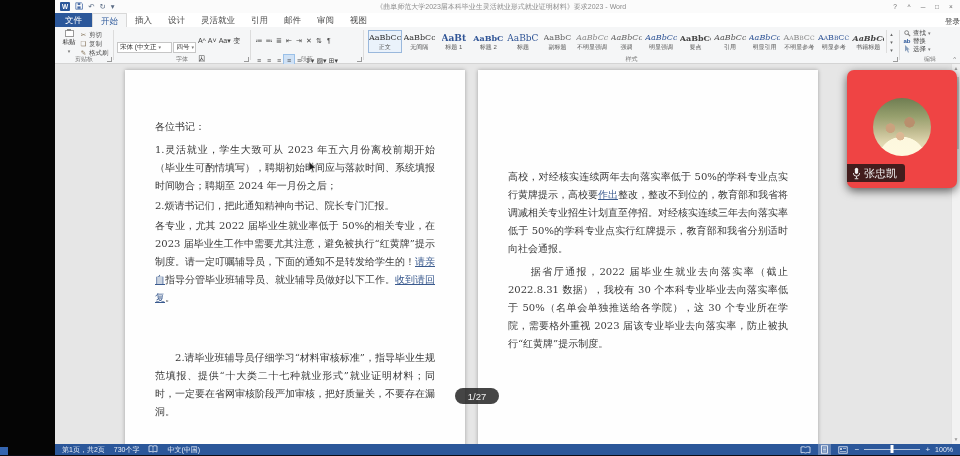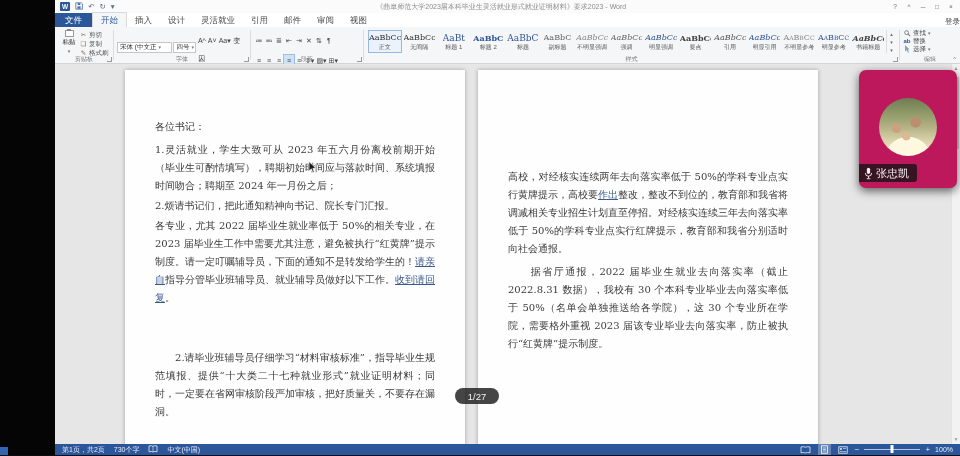--- a/index.html
+++ b/index.html
@@ -12,21 +12,21 @@
 
   .titlebar{height:13px;background:#fbfbfb;display:flex;align-items:center;flex:none}
   .qat{display:flex;gap:5px;align-items:center;padding-left:5px;color:#5a6b84;font-size:7px}
   .qat-logo{background:#2b579a;color:#fff;font-size:6.5px;line-height:9px;padding:0 2px;border-radius:1px;font-weight:bold}
   .qat-btn{font-size:7.5px;line-height:9px;color:#5a6b84}
   .title{flex:1;text-align:center;color:#8c8c8c;font-size:7px;white-space:nowrap;overflow:hidden;text-overflow:ellipsis}
   .winctrl{display:flex;padding-right:2px}
   .wbtn{width:14px;text-align:center;font-size:6.5px;color:#666;line-height:12px}
 
   .tabrow{height:14px;background:#fff;display:flex;align-items:flex-end;flex:none}
-  .tabs{display:flex;align-items:flex-end;height:100%}
+  .tabs{display:flex;align-items:flex-start;height:100%}
   .tab{font-size:8.5px;color:#4a4a4a;padding:2px 8px 1px;line-height:11px}
   .tab.file{background:#2b579a;color:#fff;padding:2px 10px 1px;align-self:stretch;display:flex;align-items:center}
   .tab.active{color:#2b579a;background:#f5f6f7;border:1px solid #d8d8d8;border-bottom:none;border-radius:1px 1px 0 0}
   .signin{margin-left:auto;font-size:7.5px;color:#444;}
 
   .ribbon{height:37px;background:#f5f6f7;border-bottom:1px solid #d4d4d4;display:flex;flex:none;position:relative}
   .group{position:relative;display:flex;padding:2px 3px 9px}
   .glabel{position:absolute;bottom:0;left:0;right:0;text-align:center;font-size:6px;color:#7a7a7a;line-height:8px}
   .gsep{width:1px;background:#dcdcdc;margin:3px 0}
   .launcher{position:absolute;right:1px;bottom:1px;width:5px;height:5px;border-right:1px solid #9a9a9a;border-bottom:1px solid #9a9a9a}
@@ -51,21 +51,21 @@
   .rbtn.ractive{background:#cfe1f5;outline:1px solid #9ac0e8}
 
   .grp-paragraph{width:112px;flex-direction:column}
 
   .grp-styles{flex:1;min-width:0}
   .sgal{display:flex;flex:1;min-width:0;gap:1px;padding:1px 1px}
   .style-item{flex:1;min-width:0;border:1px solid transparent;display:flex;flex-direction:column;align-items:center;justify-content:center;overflow:hidden}
   .style-item.selected{border-color:#9ab8dc;background:#eaf2fb}
   .sprev{font-family:"DejaVu Serif","Liberation Serif",serif;font-size:8px;line-height:10px;color:#333;white-space:nowrap;overflow:hidden;max-width:100%}
   .slabel{font-size:6px;color:#555;line-height:8px;white-space:nowrap;overflow:hidden;max-width:100%}
-  .sv-heading1{font-weight:normal;color:#2f5496;font-size:9px}
+  .sv-heading1{font-weight:bold;color:#2f5496;font-size:9px}
   .sv-heading2{font-weight:bold;color:#2f5496}
   .sv-heading{color:#2f5496;font-size:9px}
   .sv-subtitle{color:#666}
   .sv-subtle{font-style:italic;color:#8a8a8a}
   .sv-emphasis{font-style:italic;color:#666}
   .sv-intense{font-style:italic;color:#2f5496}
   .sv-strong{font-weight:bold;color:#444}
   .sv-quote{font-style:italic;color:#555}
   .sv-iquote{font-style:italic;color:#2f5496}
   .sv-sref{font-variant:small-caps;color:#8a8a8a}
@@ -104,21 +104,21 @@
   .statusbar{height:11px;background:#2b579a;color:#e9eef7;font-size:7px;display:flex;align-items:center;padding:0 7px;gap:9px;flex:none}
   .sleft{display:flex;align-items:center;gap:9px;white-space:nowrap}
   .sright{margin-left:auto;display:flex;align-items:center;gap:5px}
   .viewbtn{display:inline-flex;align-items:center;padding:0 2px;height:11px}
   .viewbtn.active{background:rgba(255,255,255,.28)}
   .ztrack{width:56px;height:1px;background:rgba(255,255,255,.65);position:relative}
   .zthumb{position:absolute;left:50%;top:-4px;width:3px;height:8px;background:#fff;transform:translateX(-50%)}
   .zbtn{font-size:8px;line-height:10px;color:#e9eef7}
 
   
-  #video-overlay{position:absolute;top:70px;right:3px;width:98px;height:118px;background:#be185d;border-radius:7px;box-shadow:0 3px 10px rgba(0,0,0,.6)}
+  #video-overlay{position:absolute;top:70px;right:3px;width:110px;height:118px;background:#ef4444;border-radius:7px;box-shadow:0 3px 10px rgba(0,0,0,.6)}
   .avatar{position:absolute;left:50%;top:28px;transform:translateX(-50%);width:58px;height:58px;border-radius:50%;overflow:hidden;
     background:
       radial-gradient(circle at 30% 52%, #caa27e 0 9%, transparent 10%),
       radial-gradient(circle at 63% 42%, #b98f6d 0 10%, transparent 11%),
       radial-gradient(circle at 47% 66%, #dcb894 0 8%, transparent 9%),
       radial-gradient(circle at 50% 108%, rgba(255,250,225,.95) 0 34%, transparent 35%),
       linear-gradient(180deg,#6f7d52 0%,#97a06e 32%,#b7b488 52%,#ded5ae 76%,#efe6c8 100%)}
   .nametag{position:absolute;left:0;bottom:6px;height:18px;display:flex;align-items:center;gap:3px;padding:2px 8px 2px 5px;background:rgba(18,18,18,.78);border-radius:0 3px 3px 0;color:#f2f2f2;font-size:11px;line-height:14px;white-space:nowrap}
 
   #page-pill{position:absolute;left:455px;top:388px;width:44px;height:16px;background:rgba(28,28,28,.82);border-radius:8px;color:#f0f0f0;font-size:9.5px;display:flex;align-items:center;justify-content:center}

